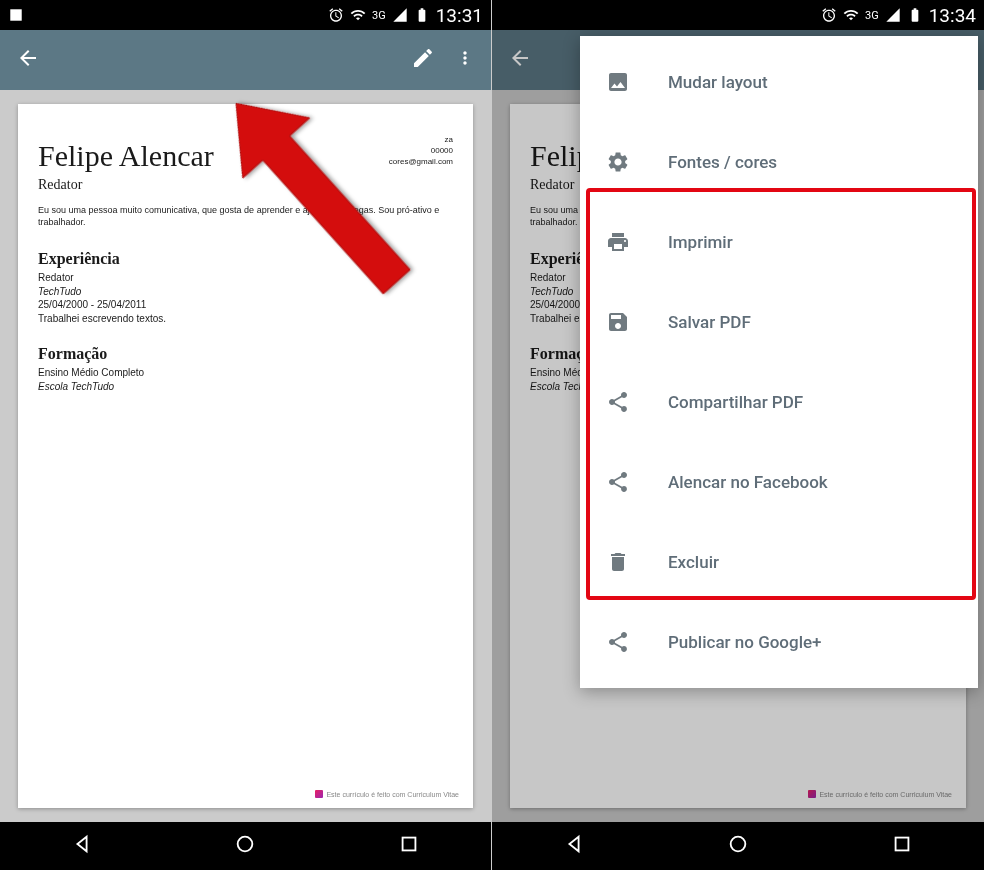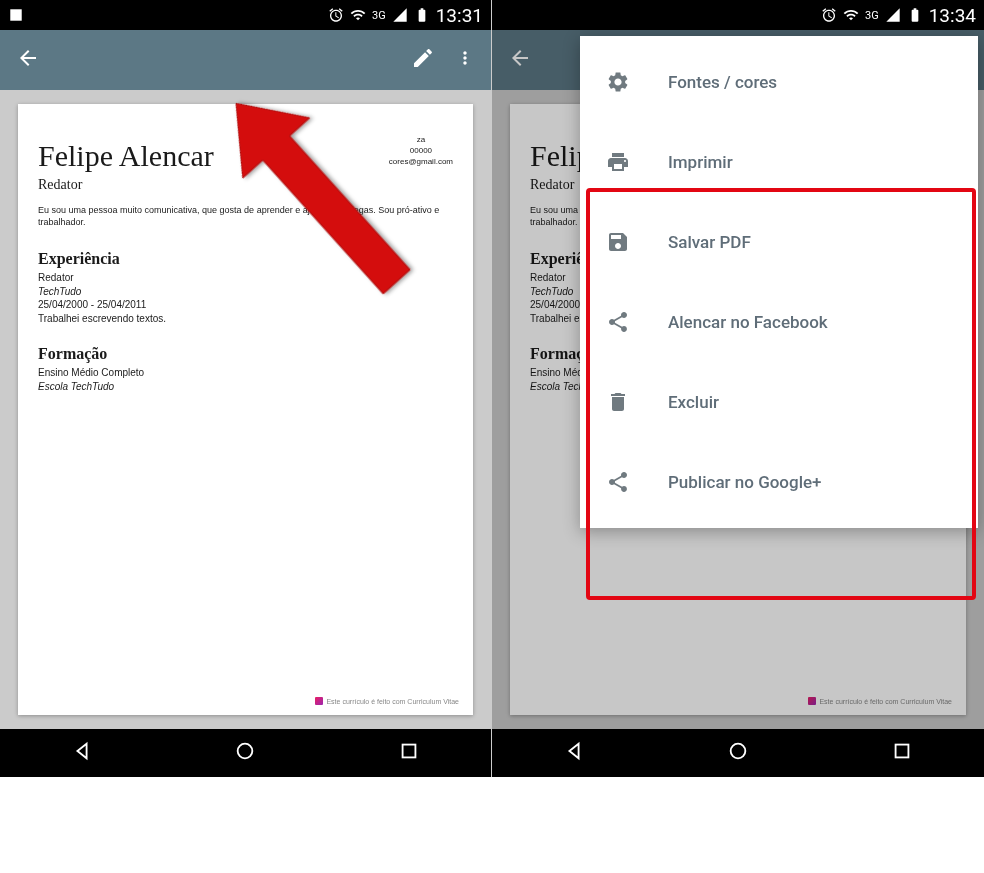--- a/index.html
+++ b/index.html
@@ -1,18 +1,18 @@
 <!DOCTYPE html>
 <html><head>
 <meta charset="utf-8">
 <style>
   * { margin: 0; padding: 0; box-sizing: border-box; }
   body { background: #fff; font-family: Roboto, Arial, sans-serif; }
   .container { display: flex; width: 984px; height: 873px; }
-  .phone { width: 492px; height: 777px; position: relative; background: #e8e8e8; display: flex; flex-direction: column; border-right: 1px solid #ccc; }
+  .phone { width: 492px; height: 870px; position: relative; background: #e8e8e8; display: flex; flex-direction: column; border-right: 1px solid #ccc; }
   .phone:last-child { border-right: none; }
 
   
   .status-bar { height: 30px; background: #000; color: #fff; display: flex; align-items: center; justify-content: space-between; padding: 0 8px; font-size: 14px; }
   .status-left { display: flex; align-items: center; gap: 4px; }
   .status-right { display: flex; align-items: center; gap: 6px; }
   .status-icon { width: 16px; height: 16px; fill: #fff; }
   .status-text { font-size: 19px; }
   .network-label { font-size: 11px; }
 
@@ -21,21 +21,21 @@
   .app-bar-left, .app-bar-right { display: flex; align-items: center; gap: 20px; }
   .app-bar svg { width: 24px; height: 24px; fill: #fff; }
   .app-bar .dots svg { width: 20px; height: 20px; }
 
   
   .content { flex: 1; background: #cbcbcb; display: flex; justify-content: center; padding: 14px 18px; position: relative; }
   .resume-page { width: 100%; background: #fff; box-shadow: 0 1px 4px rgba(0,0,0,0.3); padding: 24px 20px; font-family: 'Times New Roman', serif; color: #1a1a1a; position: relative; }
   .resume-name { font-size: 30px; font-weight: 400; margin-bottom: 4px; margin-top: 11px; }
   .resume-role { font-size: 14px; margin-bottom: 12px; }
   .resume-summary { font-size: 9px; line-height: 1.3; margin-bottom: 22px; font-family: Arial, sans-serif; }
-  .resume-contact { position: absolute; top: 30px; right: 20px; font-size: 8px; text-align: center; line-height: 1.4; font-family: Arial, sans-serif; margin-left: 20px; }
+  .resume-contact { position: absolute; top: 30px; right: 20px; font-size: 8px; text-align: right; line-height: 1.4; font-family: Arial, sans-serif; margin-left: 20px; }
   .section-title { font-size: 16px; font-weight: bold; margin-bottom: 3px; }
   .section-body { font-size: 10px; line-height: 1.35; margin-bottom: 20px; font-family: Arial, sans-serif; }
   .section-body .line { display: block; }
   .italic { font-style: italic; }
   .resume-footer { position: absolute; bottom: 10px; right: 14px; font-size: 7px; color: #888; display: flex; align-items: center; gap: 3px; font-family: Arial, sans-serif; }
   .footer-icon { width: 8px; height: 8px; background: linear-gradient(135deg,#e91e63,#9c27b0); border-radius: 1px; }
 
   
   .arrow-annotation { position: absolute; top: 70px; right: 38px; pointer-events: none; z-index: 5; }
 
@@ -263,40 +263,56 @@
         </div>
       </div>
     </div>
 
     <div class="dim-overlay"></div>
 
     <div class="menu-panel">
       <div class="menu-item">
         <span class="menu-icon">
             <svg viewBox="0 0 24 24">
+              <use href="#i-image"></use>
+            </svg>
+          </span>
+        <span class="menu-label">Mudar layout</span>
+      </div>
+      <div class="menu-item">
+        <span class="menu-icon">
+            <svg viewBox="0 0 24 24">
               <use href="#i-gear"></use>
             </svg>
           </span>
         <span class="menu-label">Fontes / cores</span>
       </div>
       <div class="menu-item">
         <span class="menu-icon">
             <svg viewBox="0 0 24 24">
               <use href="#i-print"></use>
             </svg>
           </span>
         <span class="menu-label">Imprimir</span>
       </div>
       <div class="menu-item">
         <span class="menu-icon">
             <svg viewBox="0 0 24 24">
               <use href="#i-save"></use>
             </svg>
           </span>
         <span class="menu-label">Salvar PDF</span>
+      </div>
+      <div class="menu-item">
+        <span class="menu-icon">
+            <svg viewBox="0 0 24 24">
+              <use href="#i-share"></use>
+            </svg>
+          </span>
+        <span class="menu-label">Compartilhar PDF</span>
       </div>
       <div class="menu-item">
         <span class="menu-icon">
             <svg viewBox="0 0 24 24">
               <use href="#i-share"></use>
             </svg>
           </span>
         <span class="menu-label">Alencar no Facebook</span>
       </div>
       <div class="menu-item">

